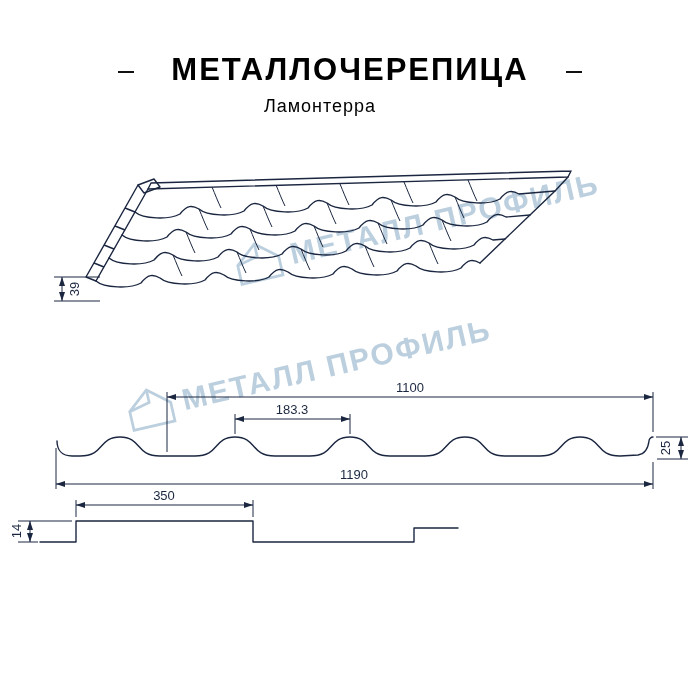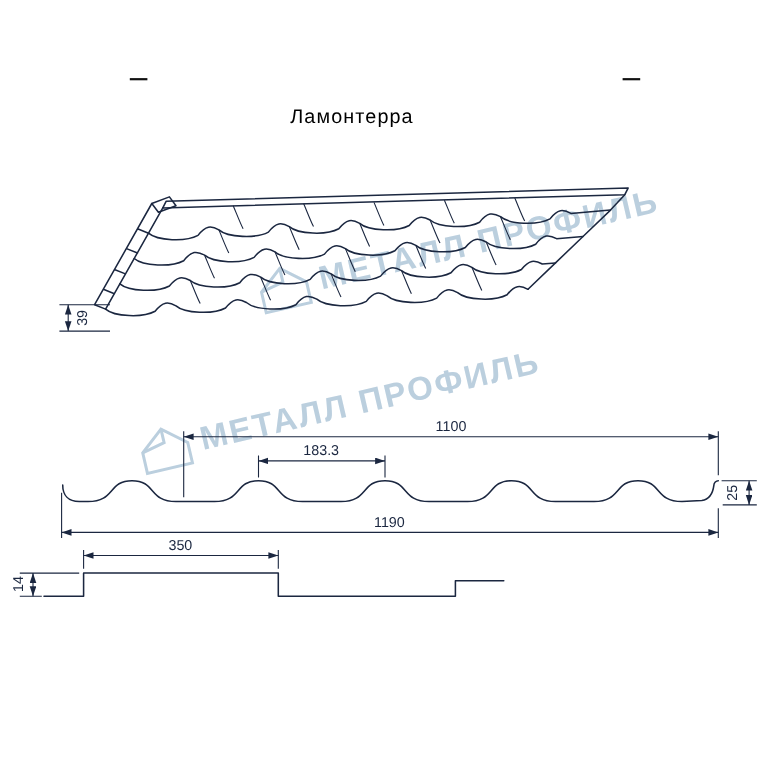--- a/index.html
+++ b/index.html
@@ -41,20 +41,21 @@
   </div>
   <div class="wm wm2">
     <svg width="46" height="42" viewBox="0 0 50 46">
       <path d="M2,22 L25,3 L48,22 L48,43 L2,43 Z" fill="none" stroke="#b4cadb" stroke-width="3"></path>
       <path d="M25,3 L25,17 L2,22" fill="none" stroke="#b4cadb" stroke-width="3"></path>
     </svg>
     <span>МЕТАЛЛ ПРОФИЛЬ</span>
   </div>
 
   <div class="title-dash left"></div>
+  <div class="title">МЕТАЛЛОЧЕРЕПИЦА</div>
   <div class="title-dash right"></div>
   <div class="subtitle">Ламонтерра</div>
 
   <svg id="draw" width="700" height="700" viewBox="0 0 700 700">
     <defs>
       <marker id="arrow" orient="auto-start-reverse" markerUnits="userSpaceOnUse" markerWidth="11" markerHeight="8" refX="9" refY="3">
         <path d="M0,0 L9,3 L0,6 Z" fill="#1b2740"></path>
       </marker>
     </defs>
 

